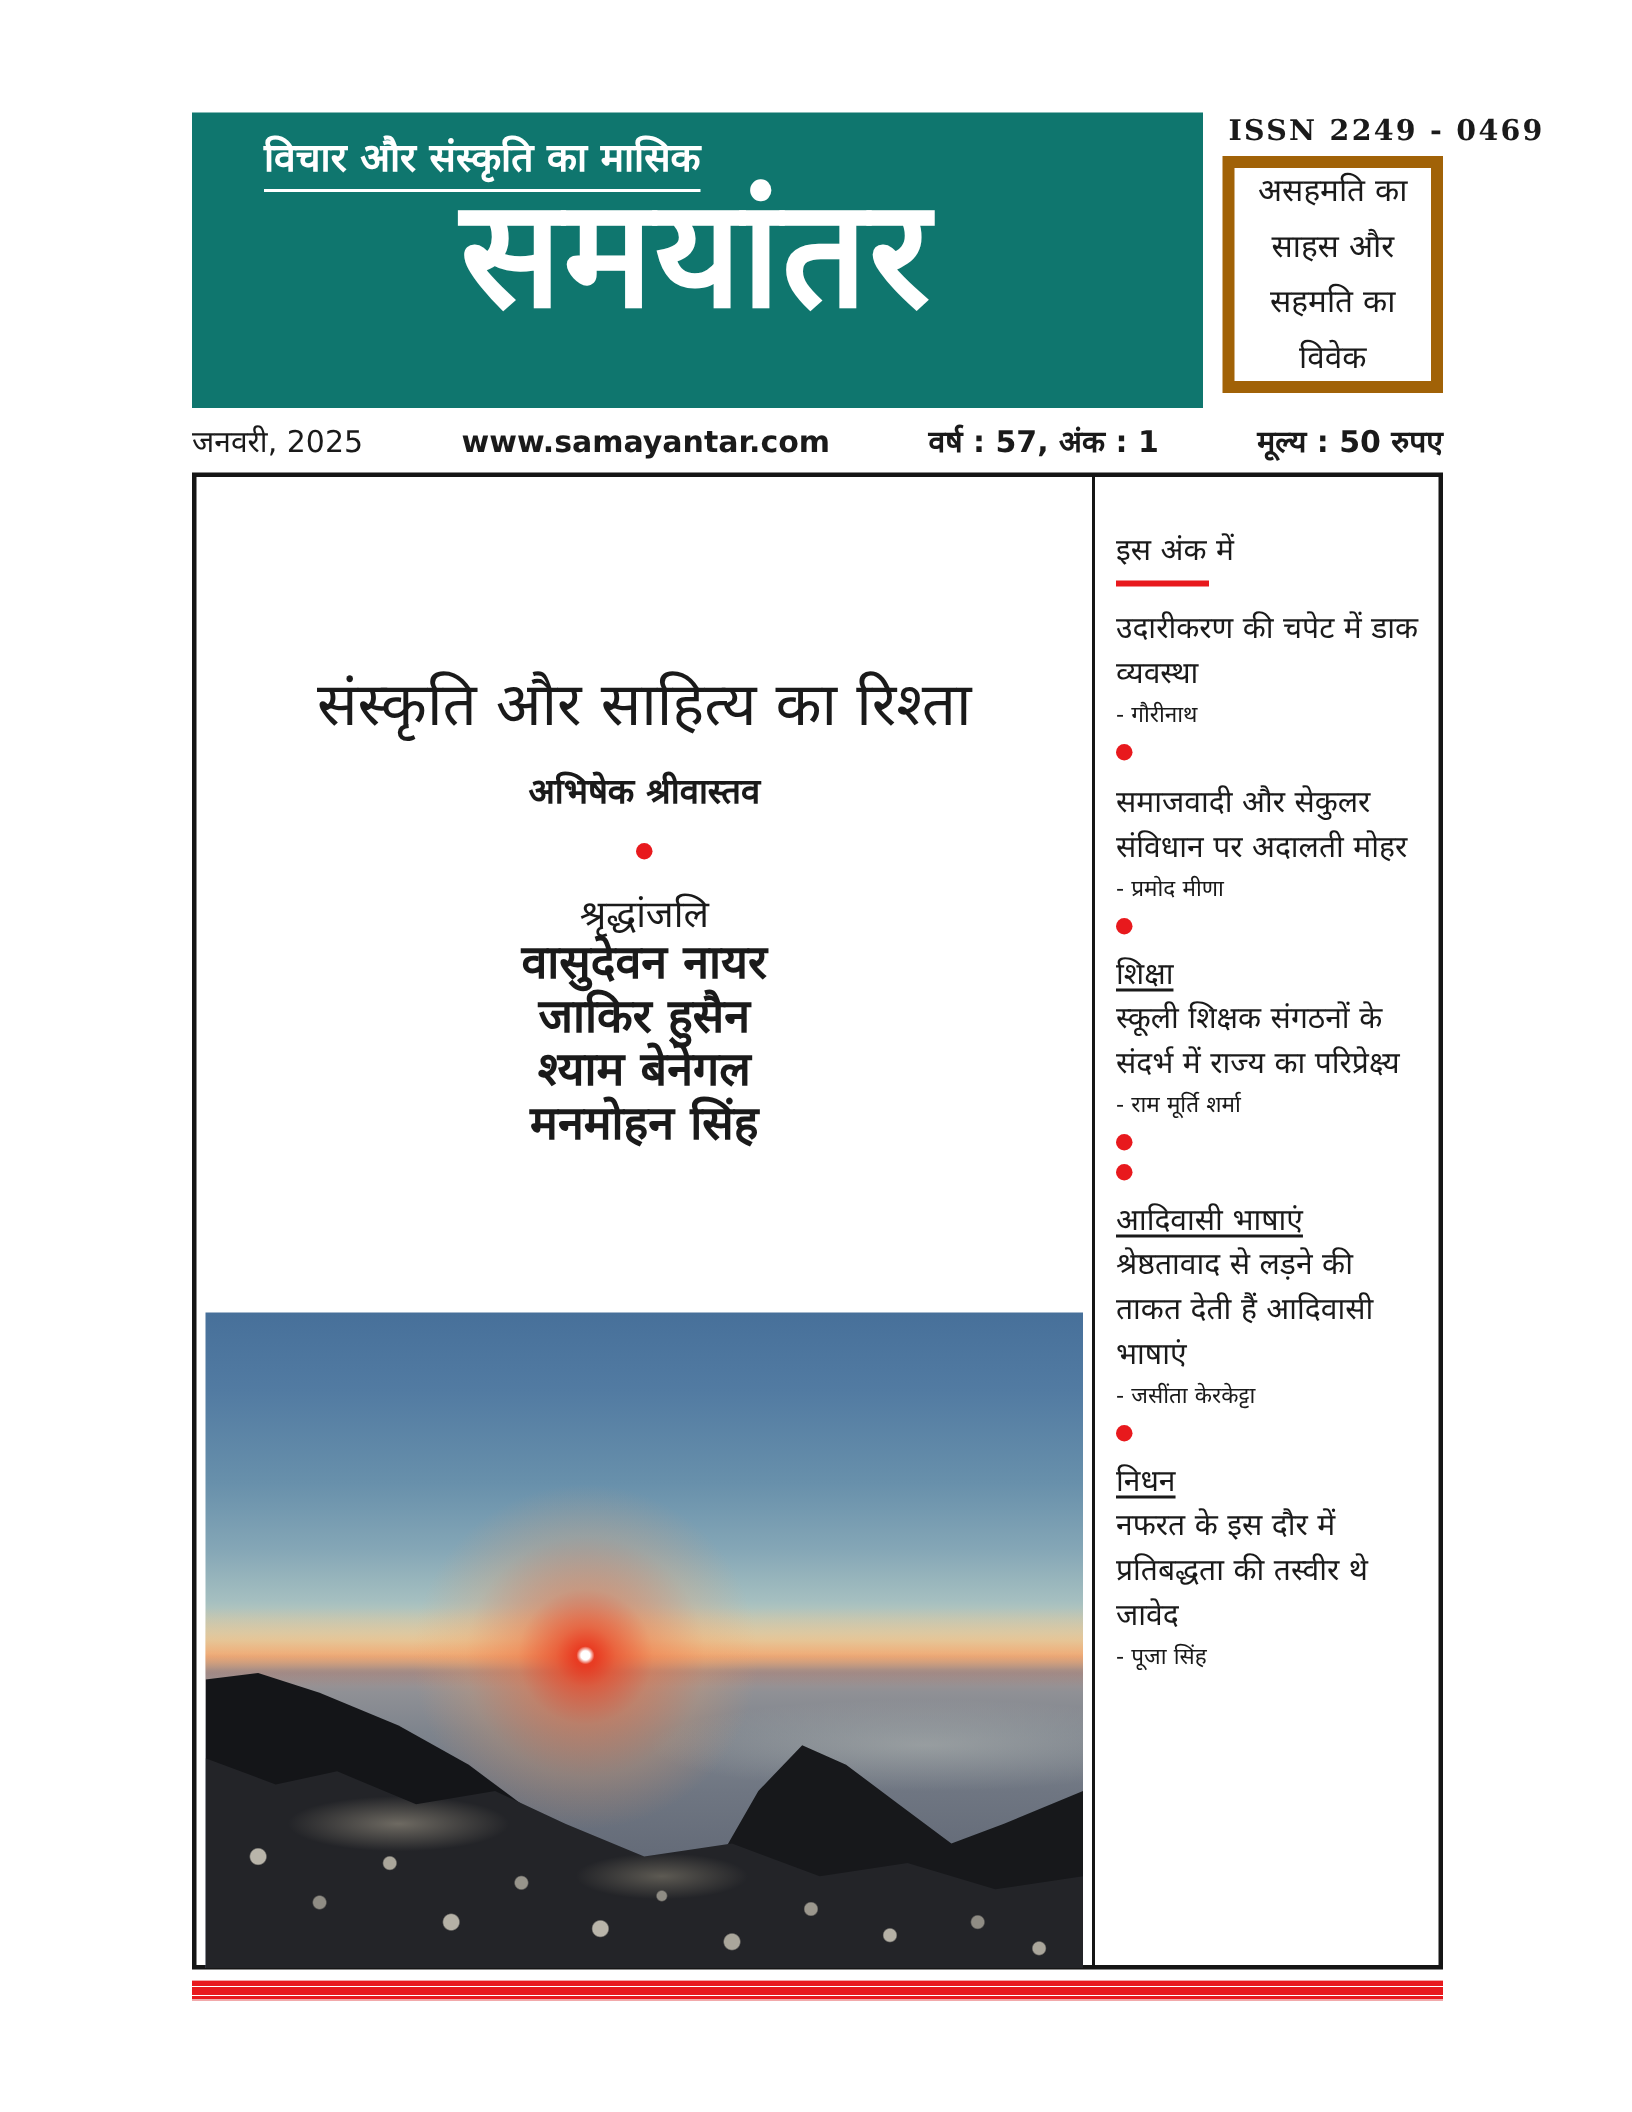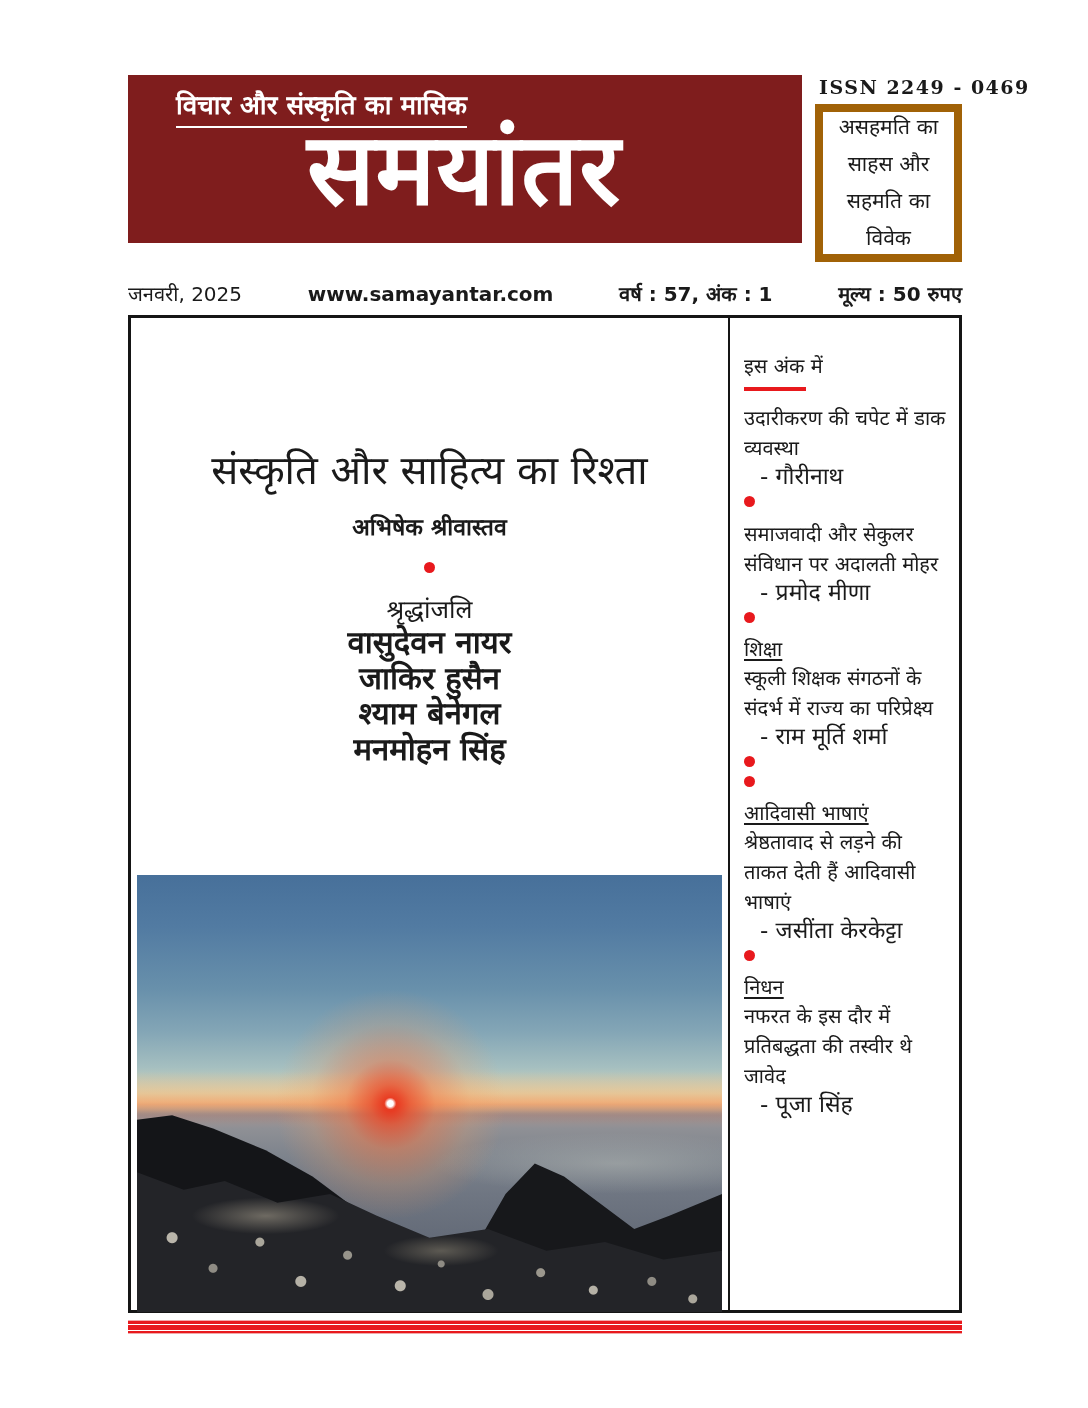--- a/index.html
+++ b/index.html
@@ -7,22 +7,22 @@
     position:relative;width:1088px;height:1408px;background:#ffffff;
     font-family:"DejaVu Sans",sans-serif;color:#1a1a1a;overflow:hidden;
   }
   
   .issn{
     position:absolute;left:819px;top:76px;
     font-family:"DejaVu Serif","Liberation Serif",serif;
     font-size:19px;font-weight:bold;letter-spacing:1.5px;white-space:nowrap;
   }
   .masthead{
-    position:absolute;left:128px;top:75px;width:674px;height:168px;
-    background:#7f1d1d;color:#ffffff;
+    position:absolute;left:128px;top:75px;width:674px;height:197px;
+    background:#0f766e;color:#ffffff;
   }
   .tagline{
     position:absolute;left:48px;top:11px;font-size:26px;font-weight:bold;
     padding-bottom:4px;border-bottom:2px solid #ffffff;white-space:nowrap;
   }
   .logo{
     position:absolute;left:16px;top:40px;width:640px;
     font-size:100px;font-weight:bold;line-height:1.1;
     letter-spacing:1px;text-align:center;white-space:nowrap;
   }
@@ -98,21 +98,21 @@
     padding:34px 8px 0 14px;text-align:left;font-size:20px;
   }
   .toc-heading{font-size:20px;}
   .toc-underline{width:62px;height:4px;background:#e8191d;margin-top:8px;}
   .toc-item{margin-top:12px;}
   .toc-cat{
     font-size:20px;text-decoration:underline;text-underline-offset:3px;
     display:inline-block;margin-bottom:0;line-height:28px;
   }
   .toc-title{font-size:20px;line-height:30px;}
-  .toc-author{font-size:23px;margin-top:2px;line-height:22px;margin-left:16px;}
+  .toc-author{font-size:15px;margin-top:2px;line-height:22px;}
   .toc-bullet{width:11px;height:11px;border-radius:50%;background:#e8191d;margin:9px 0 2px;}
   
   .stripes{
     position:absolute;left:128px;top:1320px;width:834px;height:14px;
     background:linear-gradient(to bottom,
       #f2a9ab 0 1px,#e8191d 1px 4px,#ffffff 4px 5px,
       #e8191d 5px 10px,#ffffff 10px 11px,
       #e8191d 11px 13px,#f2a9ab 13px 14px);
   }
 </style>

